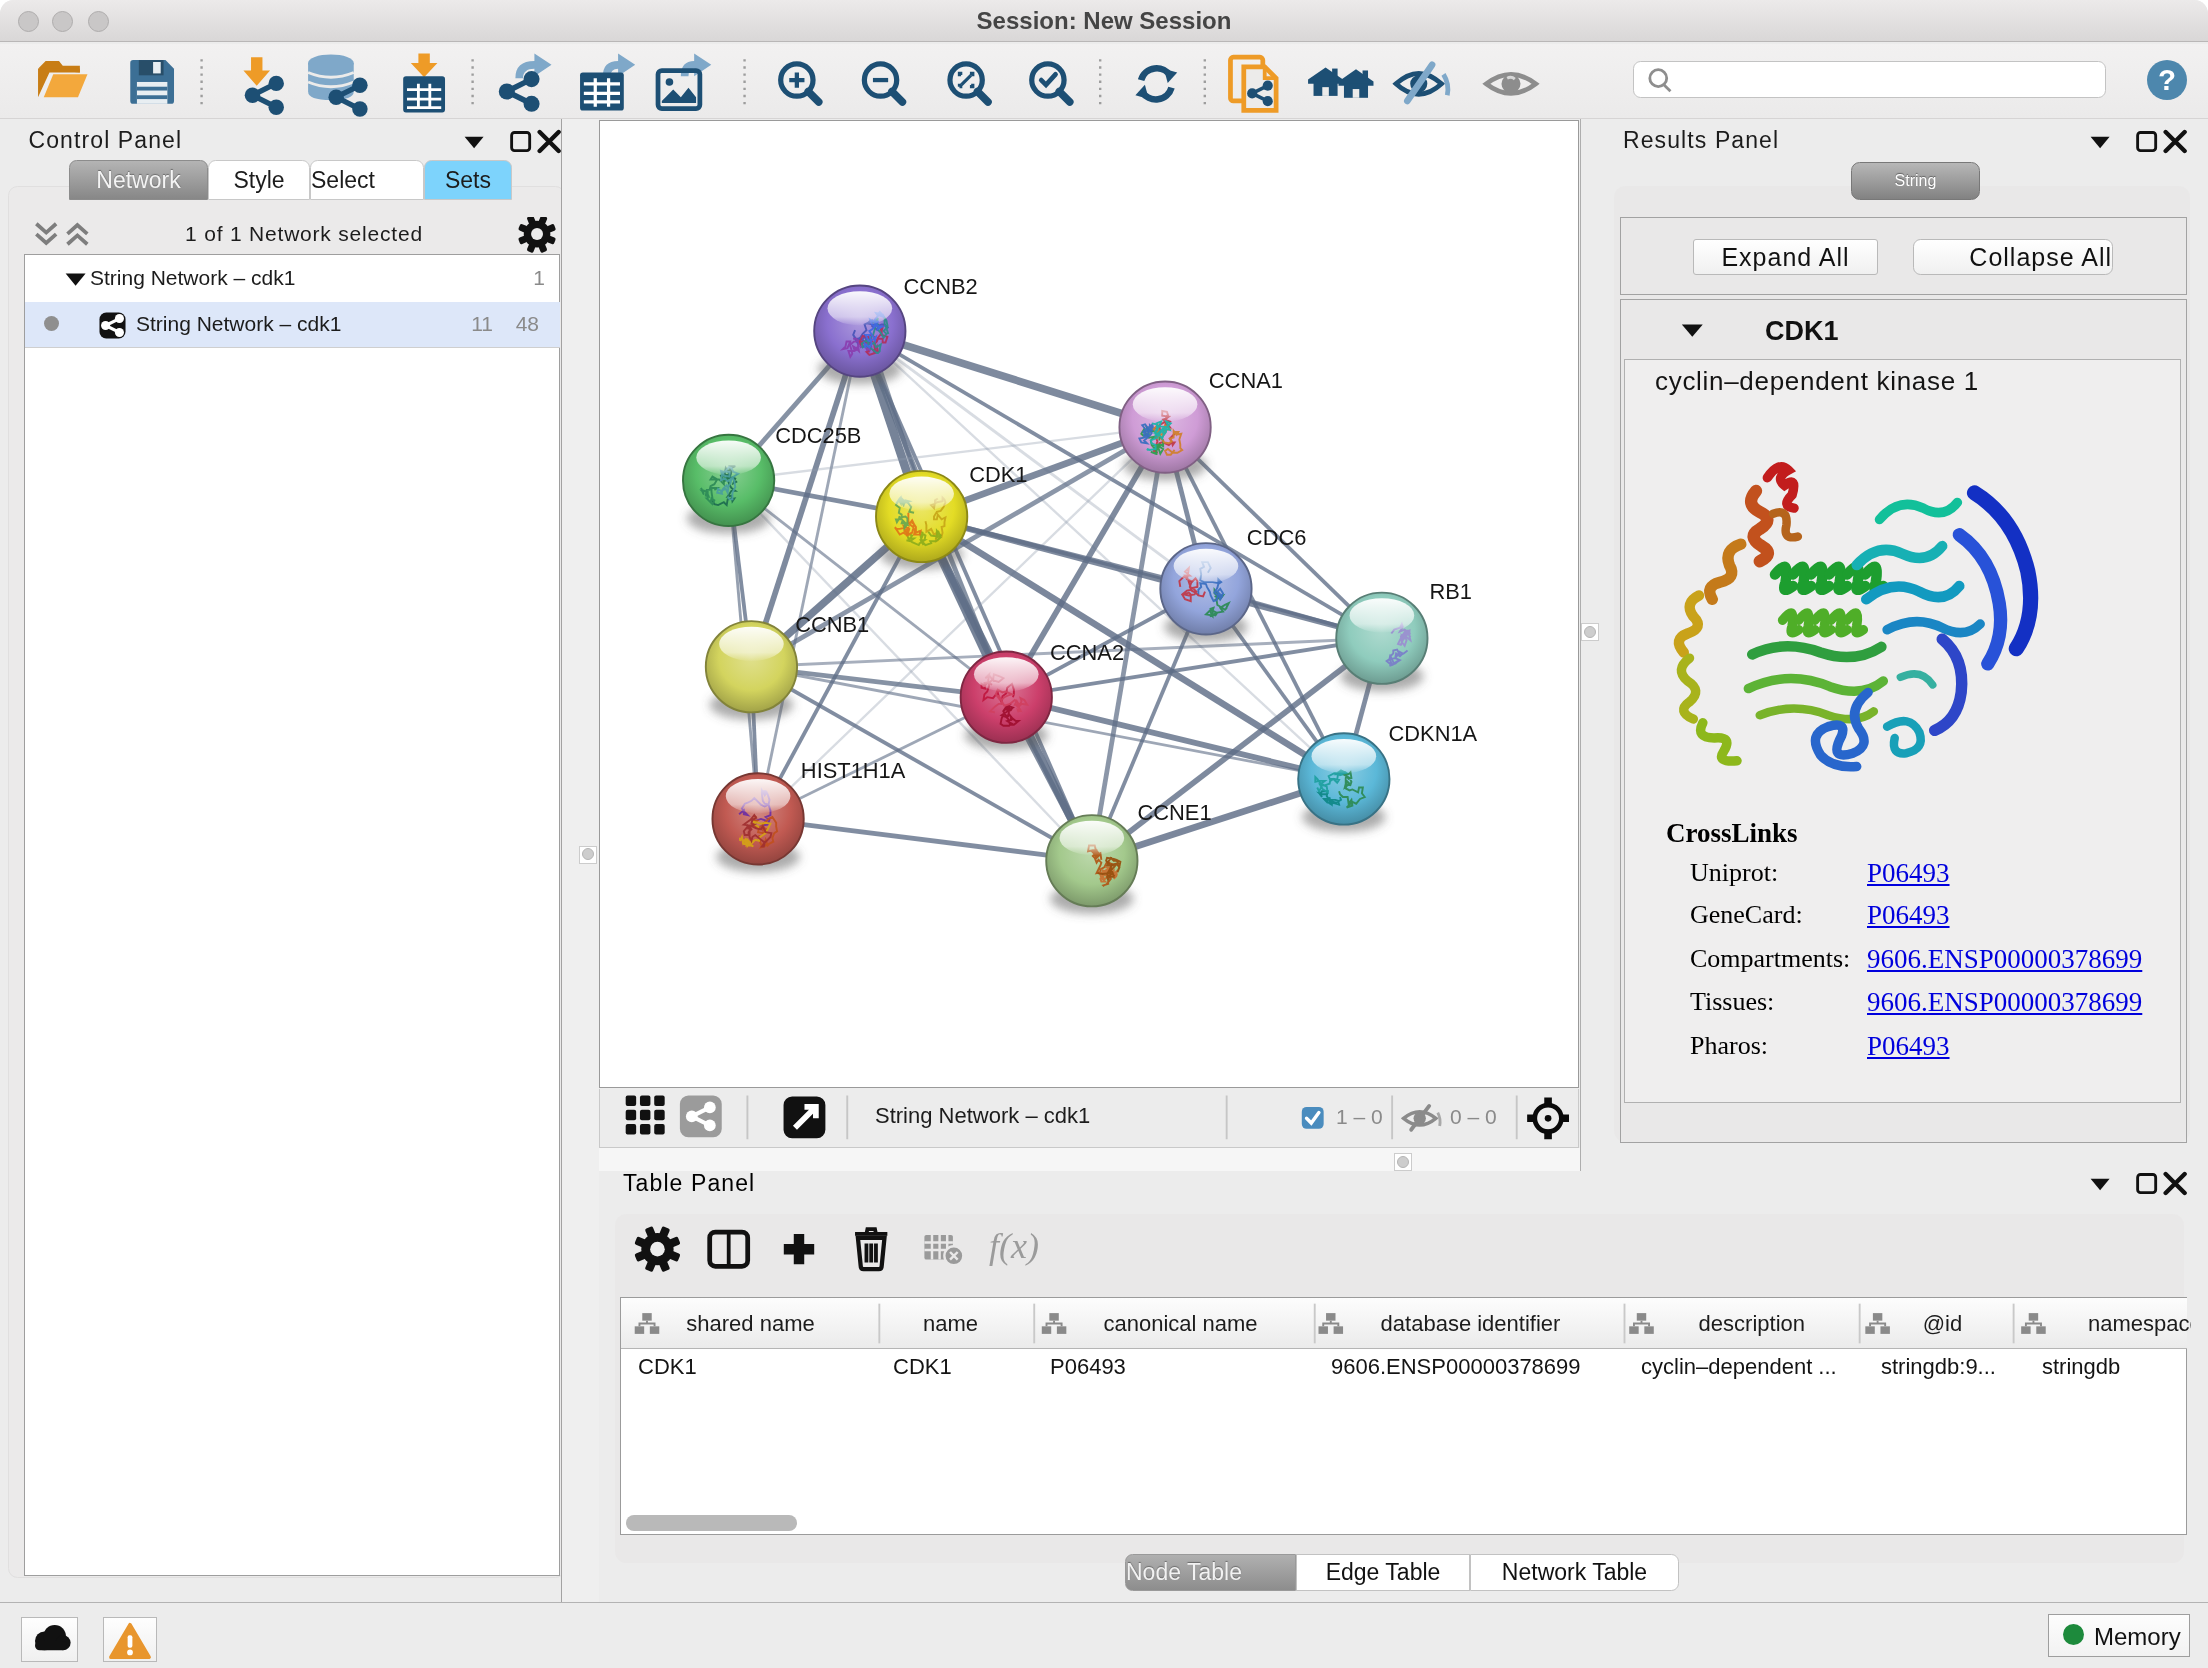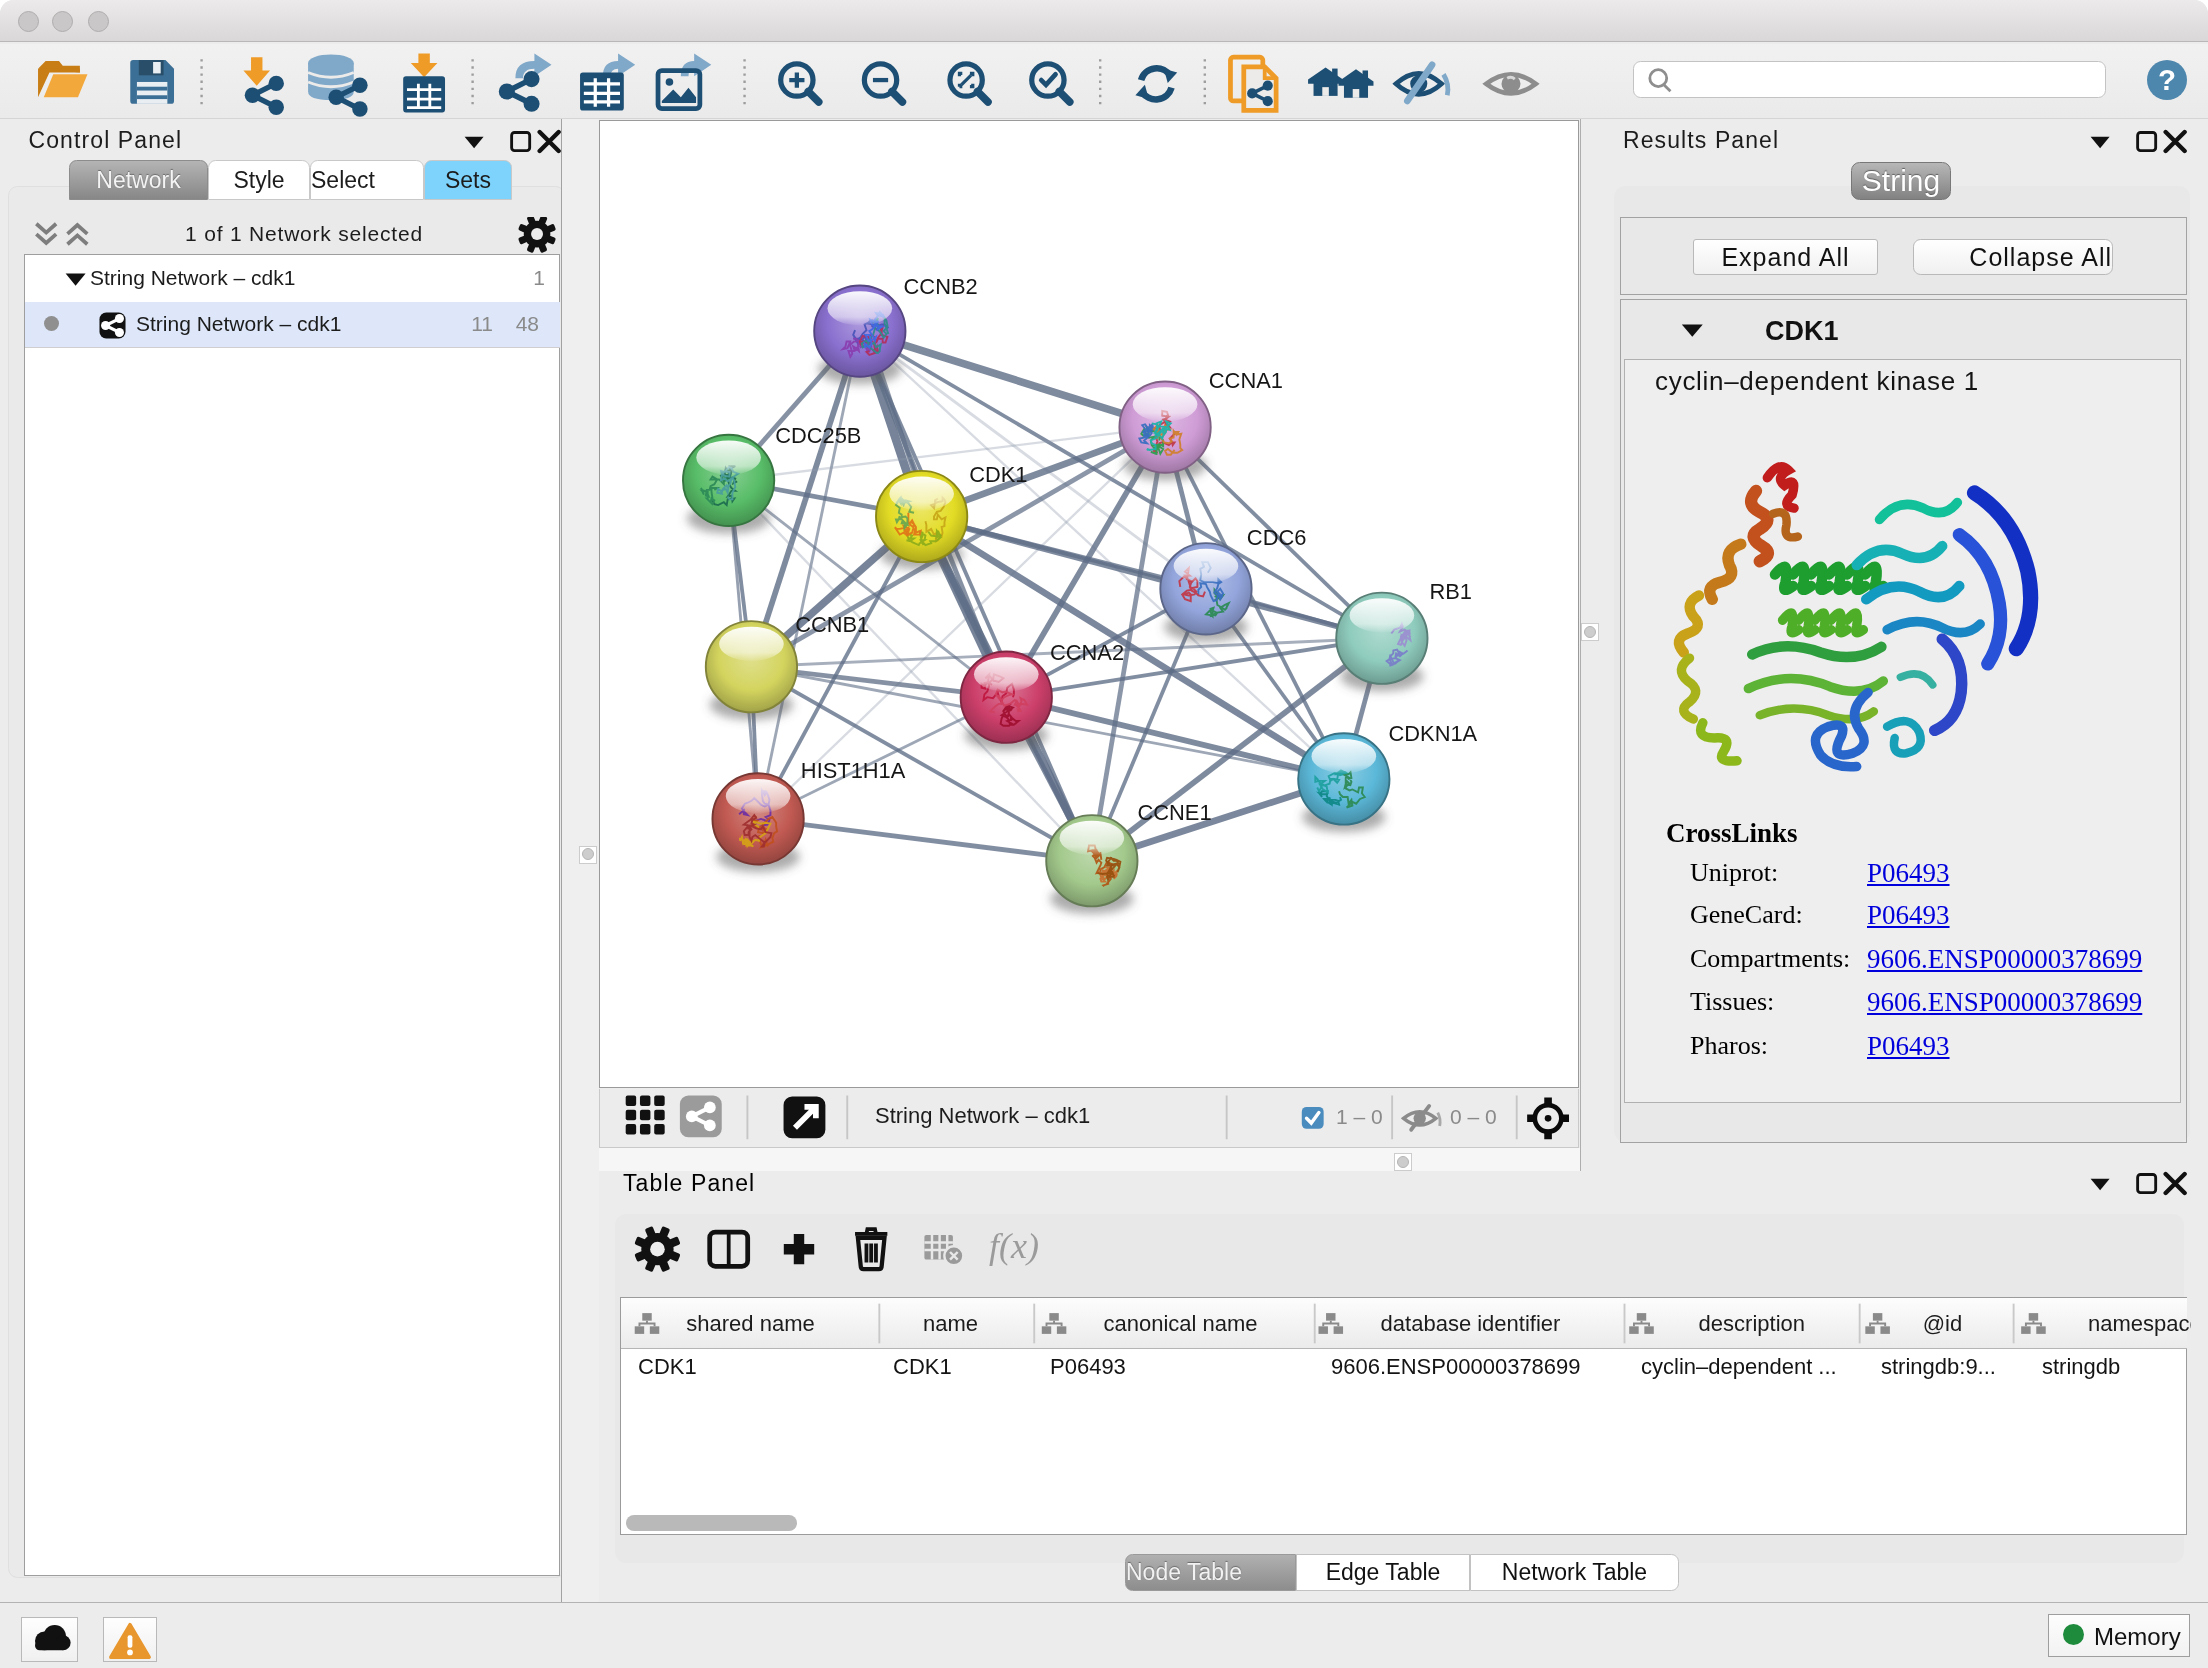--- a/index.html
+++ b/index.html
@@ -3,20 +3,21 @@
 *{margin:0;padding:0;box-sizing:border-box}
 body{width:2208px;height:1668px;background:#fff;font-family:"Liberation Sans",sans-serif;-webkit-font-smoothing:antialiased}
 #win{position:relative;width:2208px;height:1668px;background:#ececec;overflow:hidden;border-radius:13.3px 13.3px 0 0}
 .abs{position:absolute}
 </style></head><body>
 <div id="win">
 <div class="abs" style="left:0;top:0;width:2208px;height:42px;background:linear-gradient(#eceaea,#d9d7d7);border-bottom:1.9px solid #b9b7b7;border-radius:13.3px 13.3px 0 0"></div>
 <div class="abs" style="left:18px;top:10.5px;width:21px;height:21px;border-radius:50%;background:#c9c7c7;border:1px solid #aeacac"></div>
 <div class="abs" style="left:52px;top:10.5px;width:21px;height:21px;border-radius:50%;background:#c9c7c7;border:1px solid #aeacac"></div>
 <div class="abs" style="left:88px;top:10.5px;width:21px;height:21px;border-radius:50%;background:#c9c7c7;border:1px solid #aeacac"></div>
+<div class="abs" style="left:0;top:6.7px;width:2208px;text-align:center;font-size:24px;font-weight:bold;letter-spacing:0px;color:#454545">Session: New Session</div>
 <div class="abs" style="left:0;top:44px;width:2208px;height:75px;background:linear-gradient(#f2f1f1,#ebeaea);border-bottom:1px solid #d6d4d4"></div>
 <svg style="position:absolute;left:0px;top:0px" width="2208" height="124" viewBox="0 0 2322 130">
       <g transform="translate(0,0)">
         <g transform="translate(38,60)">
           <path d="M2 12 L10 4 L24 4 L28 9 L46 9 L46 16 Z" fill="#c87d15"></path>
           <path d="M2 42 L2 12 L46 12 L46 16 L14 16 Z" fill="#c87d15"></path>
           <path d="M8 42 L18 18 L54 18 L44 42 Z" fill="#f3a83c"></path>
         </g>
       </g>
       <g transform="translate(0,0)">
@@ -530,21 +531,21 @@
 <div class="abs" style="left:1580px;top:119px;width:629px;height:1052px;background:#ececec;border-left:1.9px solid #aeaeae"></div>
 <div class="abs" style="left:1623px;top:127px;font-size:23px;letter-spacing:1.1px;color:#1c1c1c">Results Panel</div>
 <svg style="position:absolute;left:2083px;top:129px" width="114" height="27" viewBox="0 0 120 28">
       <path d="M8.0 8.0 L28.0 8.0 L18 20.0 Z" fill="#111"></path>
       <rect x="57.5" y="3.5" width="19" height="19" rx="3" fill="none" stroke="#111" stroke-width="3.0"></rect>
       <path d="M87 3 L107 23 M87 23 L107 3" stroke="#111" stroke-width="4.6" stroke-linecap="round" fill="none"></path>
     </svg>
 <div class="abs" style="left:1581px;top:623px;width:18px;height:18px;background:#fff;border:1px solid #ccc"></div>
 <div class="abs" style="left:1584px;top:626px;width:12.4px;height:12.4px;border-radius:50%;background:#cdcdcd;border:1px solid #b5b5b5"></div>
 <div class="abs" style="left:1614px;top:186px;width:576px;height:956px;background:#e9e8e8;border-radius:11.4px"></div>
-<div class="abs" style="left:1851px;top:162px;width:100px;height:38px;background:linear-gradient(#b7b7b7,#828282);border:1px solid #787878;border-radius:8.6px;color:#fff;text-align:center;line-height:36px;font-size:30px;text-shadow:0 -1px 1px #5f5f5f">String</div>
+<div class="abs" style="left:1851px;top:162px;width:129px;height:38px;background:linear-gradient(#b7b7b7,#828282);border:1px solid #787878;border-radius:8.6px;color:#fff;text-align:center;line-height:36px;font-size:16px;text-shadow:0 -1px 1px #5f5f5f">String</div>
 <div class="abs" style="left:1620px;top:217px;width:567px;height:78px;border:1.9px solid #a2a2a2"></div>
 <div class="abs" style="left:1693px;top:239px;width:185px;height:36px;background:linear-gradient(#fff,#f0f0f0);border:1.4px solid #b9b9b9;border-radius:3px;text-align:center;line-height:34px;font-size:25px;letter-spacing:1px;color:#111">Expand All</div>
 <div class="abs" style="left:1913px;top:239px;width:200px;height:36px;background:linear-gradient(#fff,#f0f0f0);border:1.4px solid #b9b9b9;border-radius:7.6px;text-align:right;line-height:34px;font-size:25px;letter-spacing:1px;color:#111">Collapse All</div>
 <div class="abs" style="left:1620px;top:299px;width:567px;height:844px;border:1.9px solid #a2a2a2"></div>
 <svg style="position:absolute;left:1679px;top:321px" width="38" height="21" viewBox="0 0 40 22">
       <path d="M3.0 3.5 L25.0 3.5 L14 16.5 Z" fill="#111"></path>
     </svg>
 <div class="abs" style="left:1765px;top:316px;font-size:27px;font-weight:bold;color:#111">CDK1</div>
 <div class="abs" style="left:1624px;top:359px;width:557px;height:744px;background:#efeeee;border:1px solid #b0b0b0"></div>
 <div class="abs" style="left:1655px;top:366px;font-size:26px;letter-spacing:0.7px;color:#141414">cyclin–dependent kinase 1</div>

